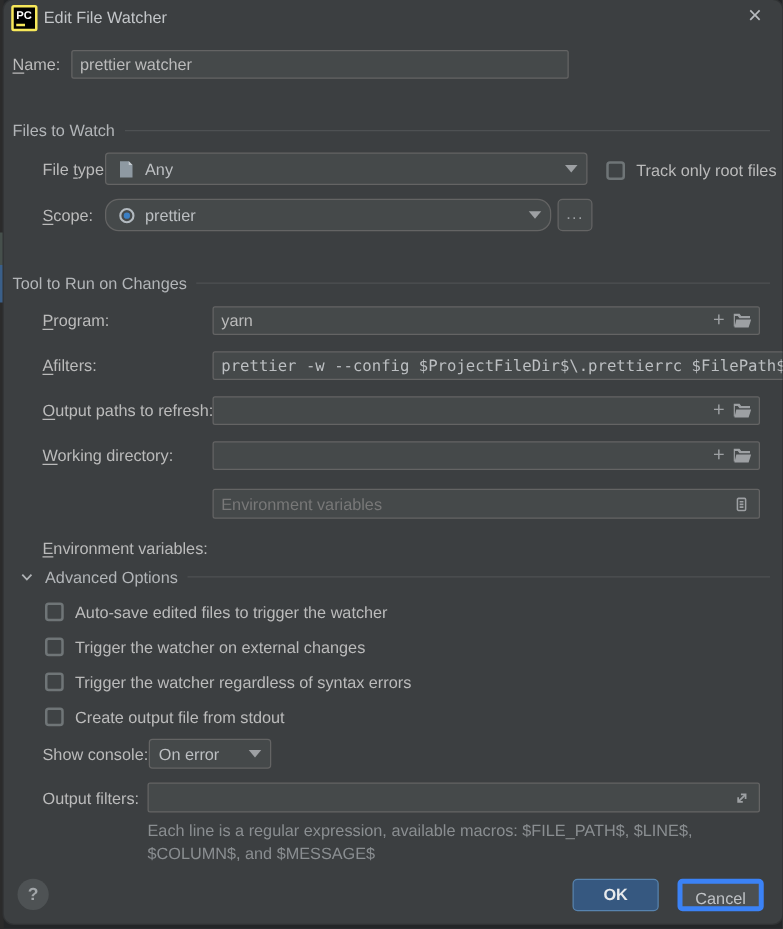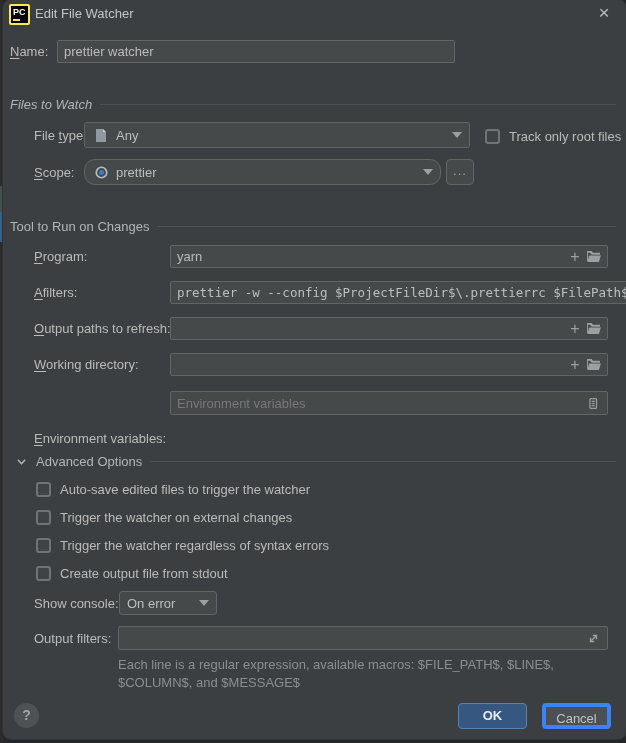--- a/index.html
+++ b/index.html
@@ -120,21 +120,21 @@
 
   <div class="row" style="left:7px; top:40px; height:23px;">
     <span class="lbl"><span></span><u>N</u><span>ame:</span></span>
   </div>
   <div class="row" style="left:54px; top:40px; width:398px; height:23px;">
     <div class="field" style="flex:1;">
       <input value="prettier watcher" style="">
     </div>
   </div>
 
-  <div class="row section" style="left:7px; top:96px; right:10px; height:16px;font-style:italic;">
+  <div class="row section" style="left:7px; top:96px; right:10px; height:16px;">
     <span class="sec-title">Files to Watch</span>
     <span class="sec-line"></span>
   </div>
 
   <div class="row" style="left:31px; top:122px; height:26px;">
     <span class="lbl"><span>File </span><u>t</u><span>ype:</span></span>
   </div>
   <div class="row" style="left:81px; top:122px; width:386px; height:26px;">
     <div class="combo" style="flex:1;">
       <span class="icon-btn">

